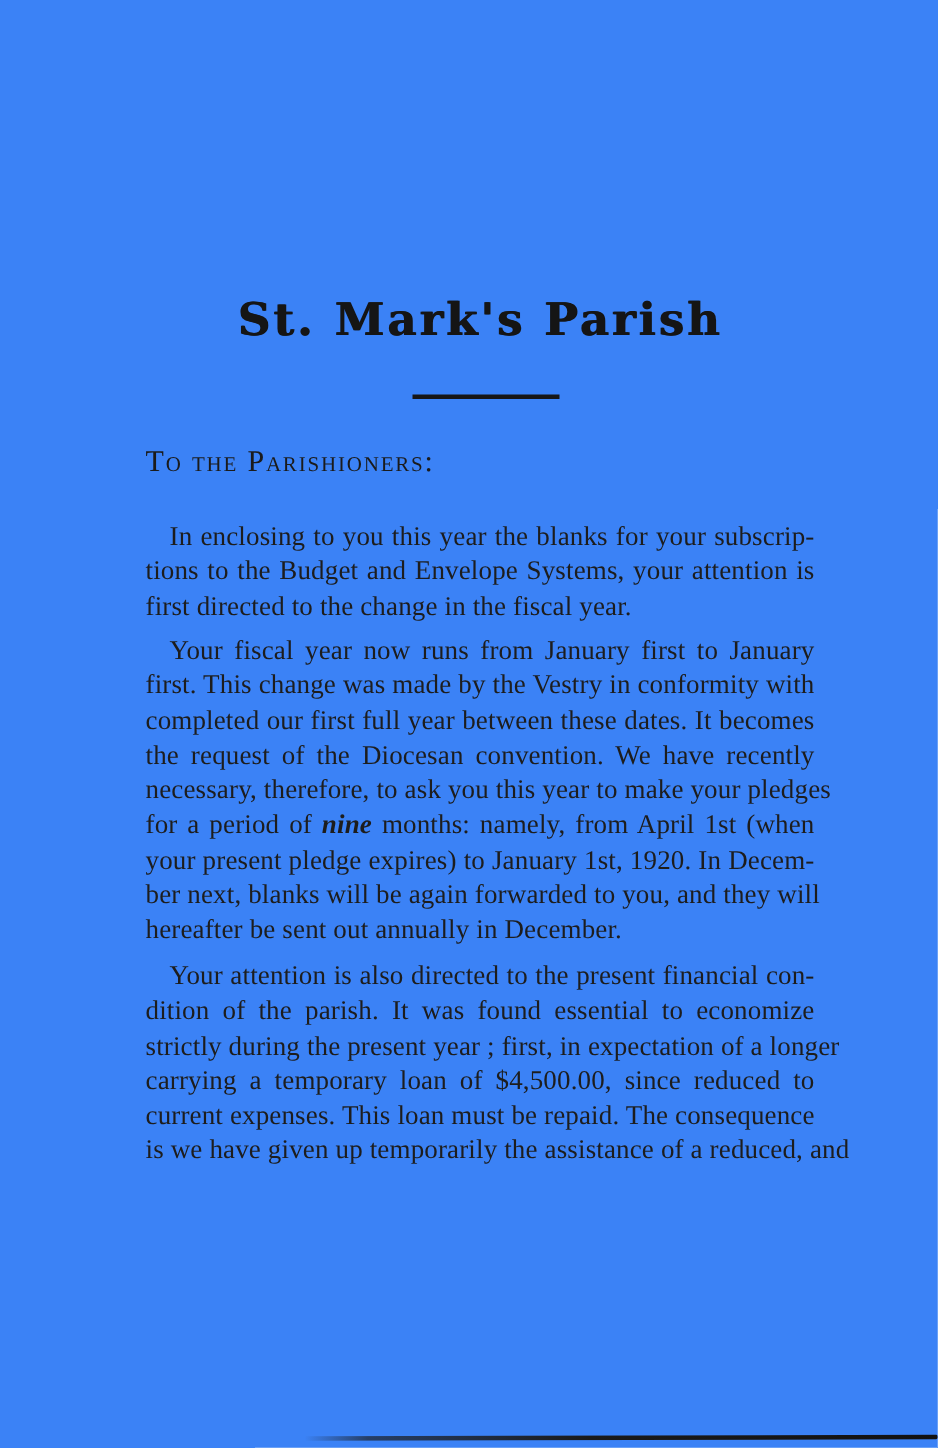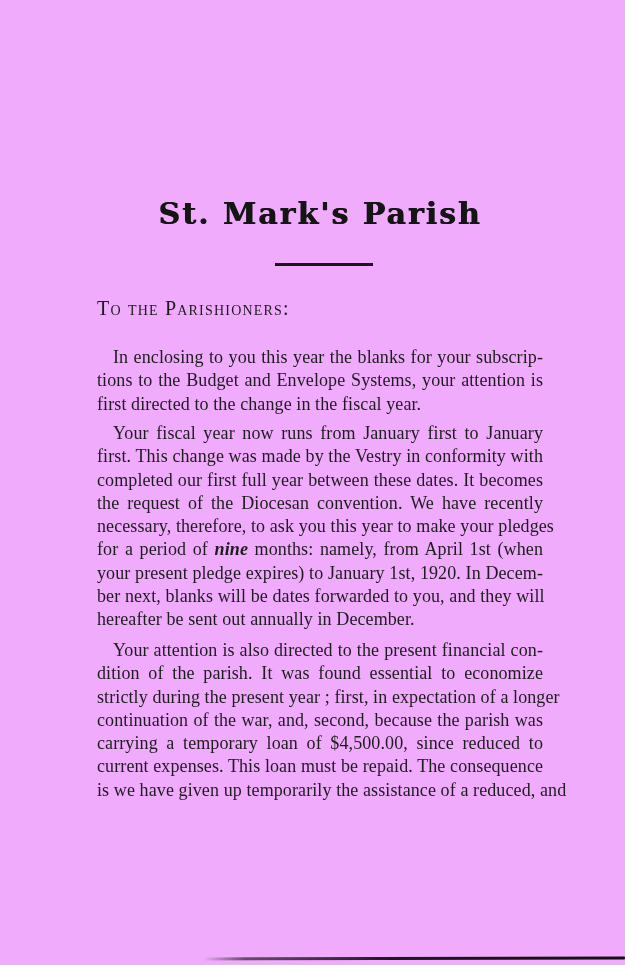--- a/index.html
+++ b/index.html
@@ -11,21 +11,21 @@
     height: 965px;
     background: #fdfdfb;
     font-family: "Liberation Serif", serif;
     color: #1d1d1d;
     overflow: hidden;
   }
   .page {
     position: relative;
     width: 625px;
     height: 965px;
-    background: #f0abfc;
+    background: #3b82f6;
   }
   .title {
     position: absolute;
     left: 97px;
     width: 446px;
     top: 196px;
     margin: 0;
     text-align: center;
     font-family: "DejaVu Serif", serif;
     font-weight: bold;
@@ -116,29 +116,28 @@
     </div>
 
   <div class="para para-2">
       <div class="line">Your fiscal year now runs from January first to January</div>
       <div class="line">first. This change was made by the Vestry in conformity with</div>
       <div class="line">completed our first full year between these dates. It becomes</div>
       <div class="line">the request of the Diocesan convention. We have recently</div>
       <div class="line">necessary, therefore, to ask you this year to make your pledges</div>
       <div class="line"><span>for a period of </span><em>nine</em><span> months: namely, from April 1st (when</span></div>
       <div class="line">your present pledge expires) to January 1st, 1920. In Decem-</div>
-      <div class="line">ber next, blanks will be dates forwarded to you, and they will</div>
+      <div class="line">ber next, blanks will be again forwarded to you, and they will</div>
       <div class="line">hereafter be sent out annually in December.</div>
     </div>
 
   <div class="para para-3 justify-last">
       <div class="line">Your attention is also directed to the present financial con-</div>
       <div class="line">dition of the parish. It was found essential to economize</div>
       <div class="line">strictly during the present year ; first, in expectation of a longer</div>
-      <div class="line">continuation of the war, and, second, because the parish was</div>
       <div class="line">carrying a temporary loan of $4,500.00, since reduced to</div>
       <div class="line">current expenses. This loan must be repaid. The consequence</div>
       <div class="line">is we have given up temporarily the assistance of a reduced, and</div>
     </div>
 
   <div class="edge-shadow"></div>
 
 </div>
 
 </body></html>

